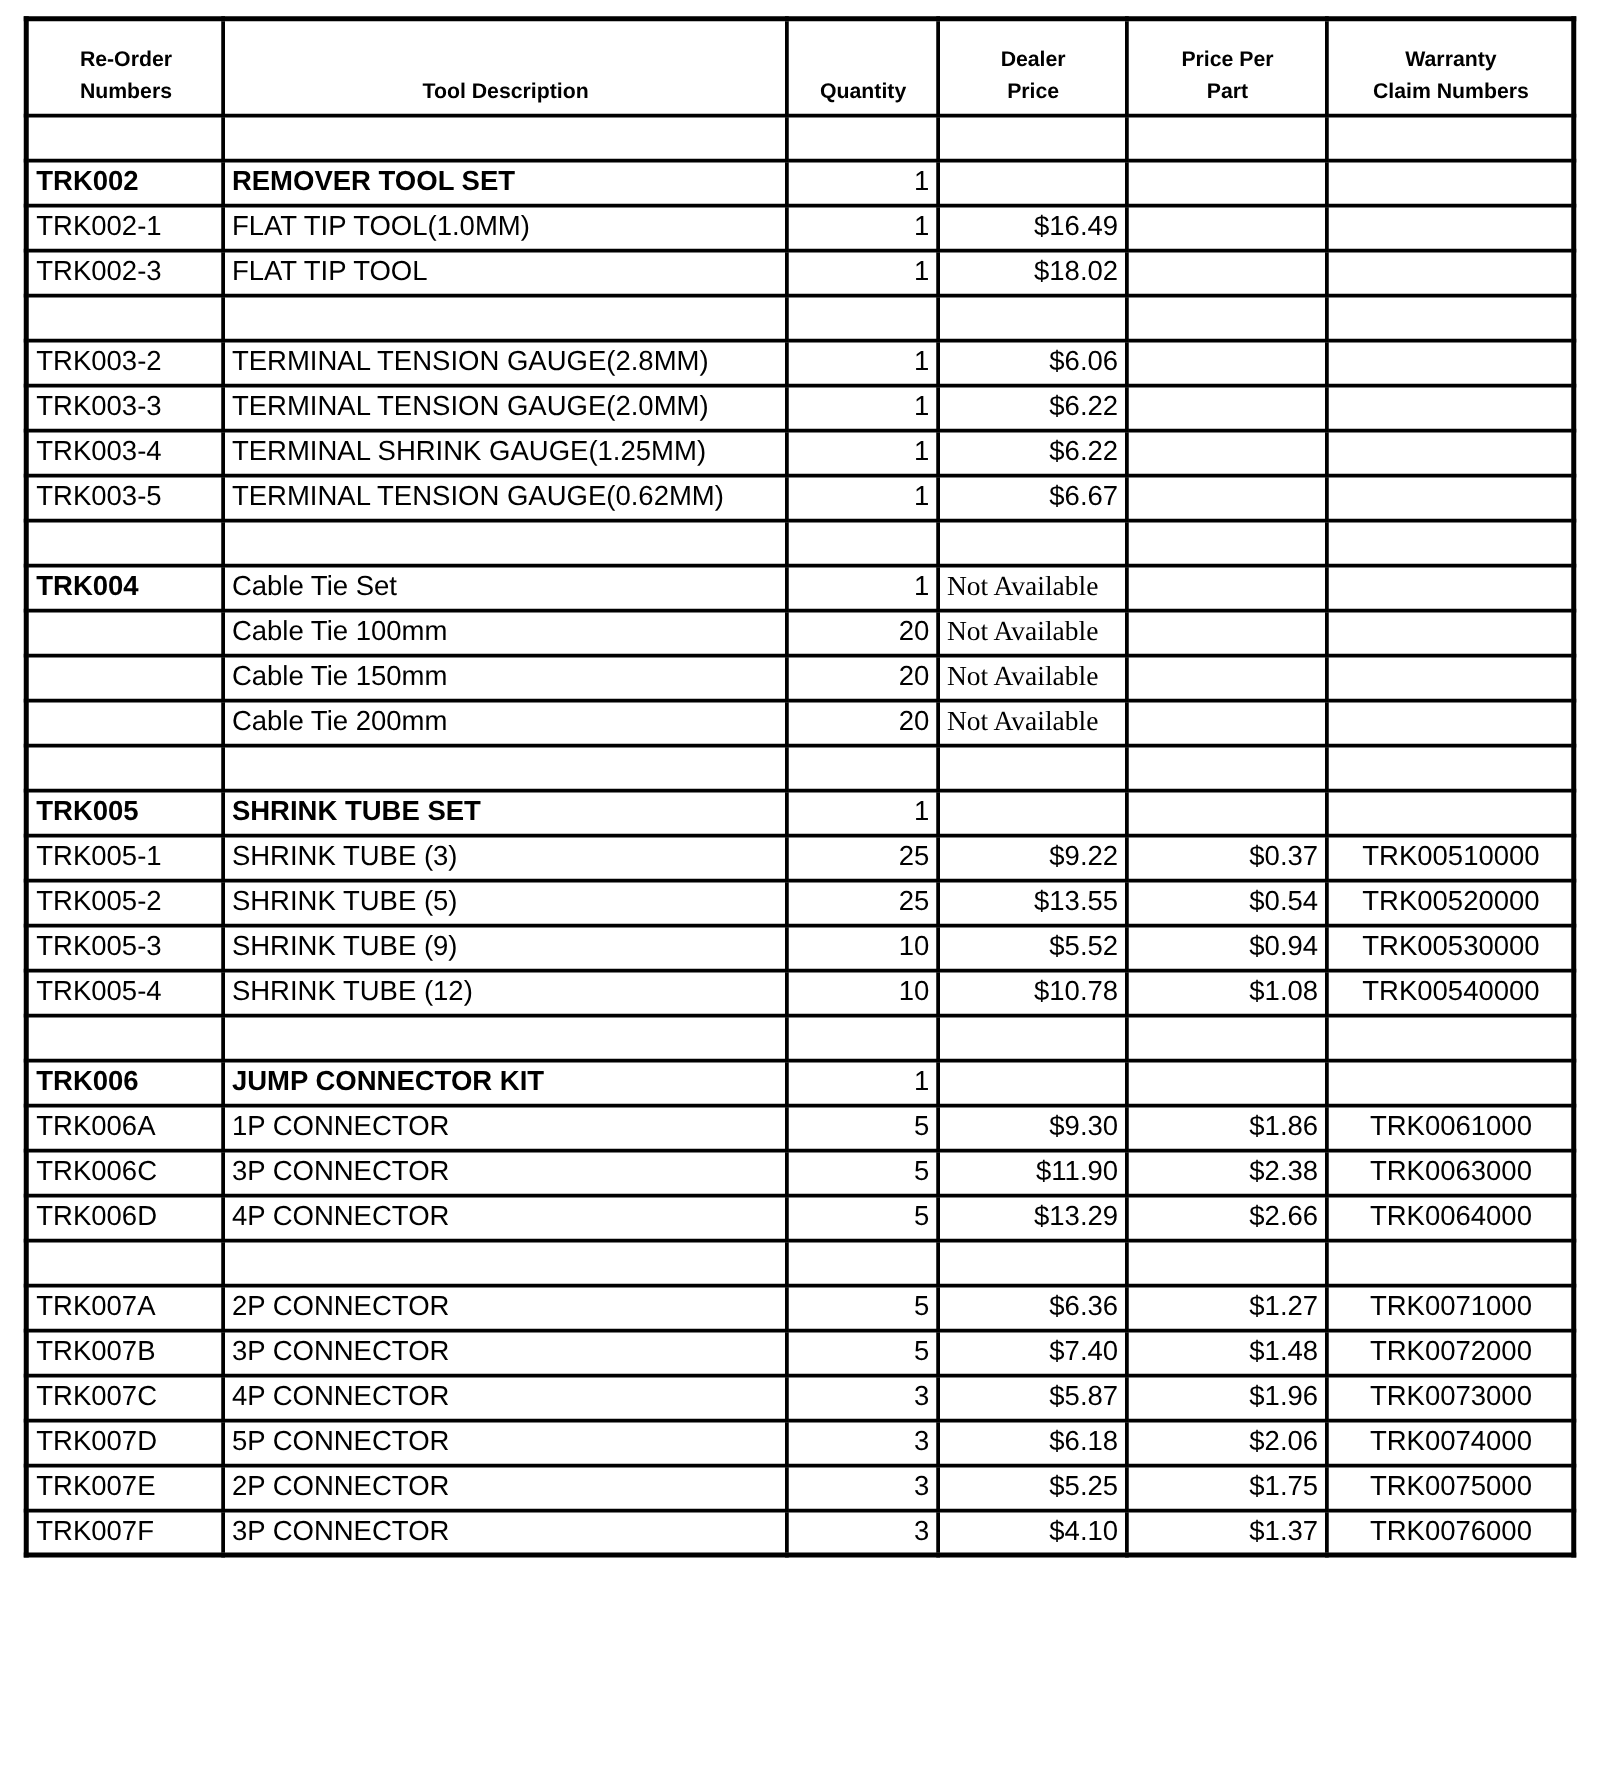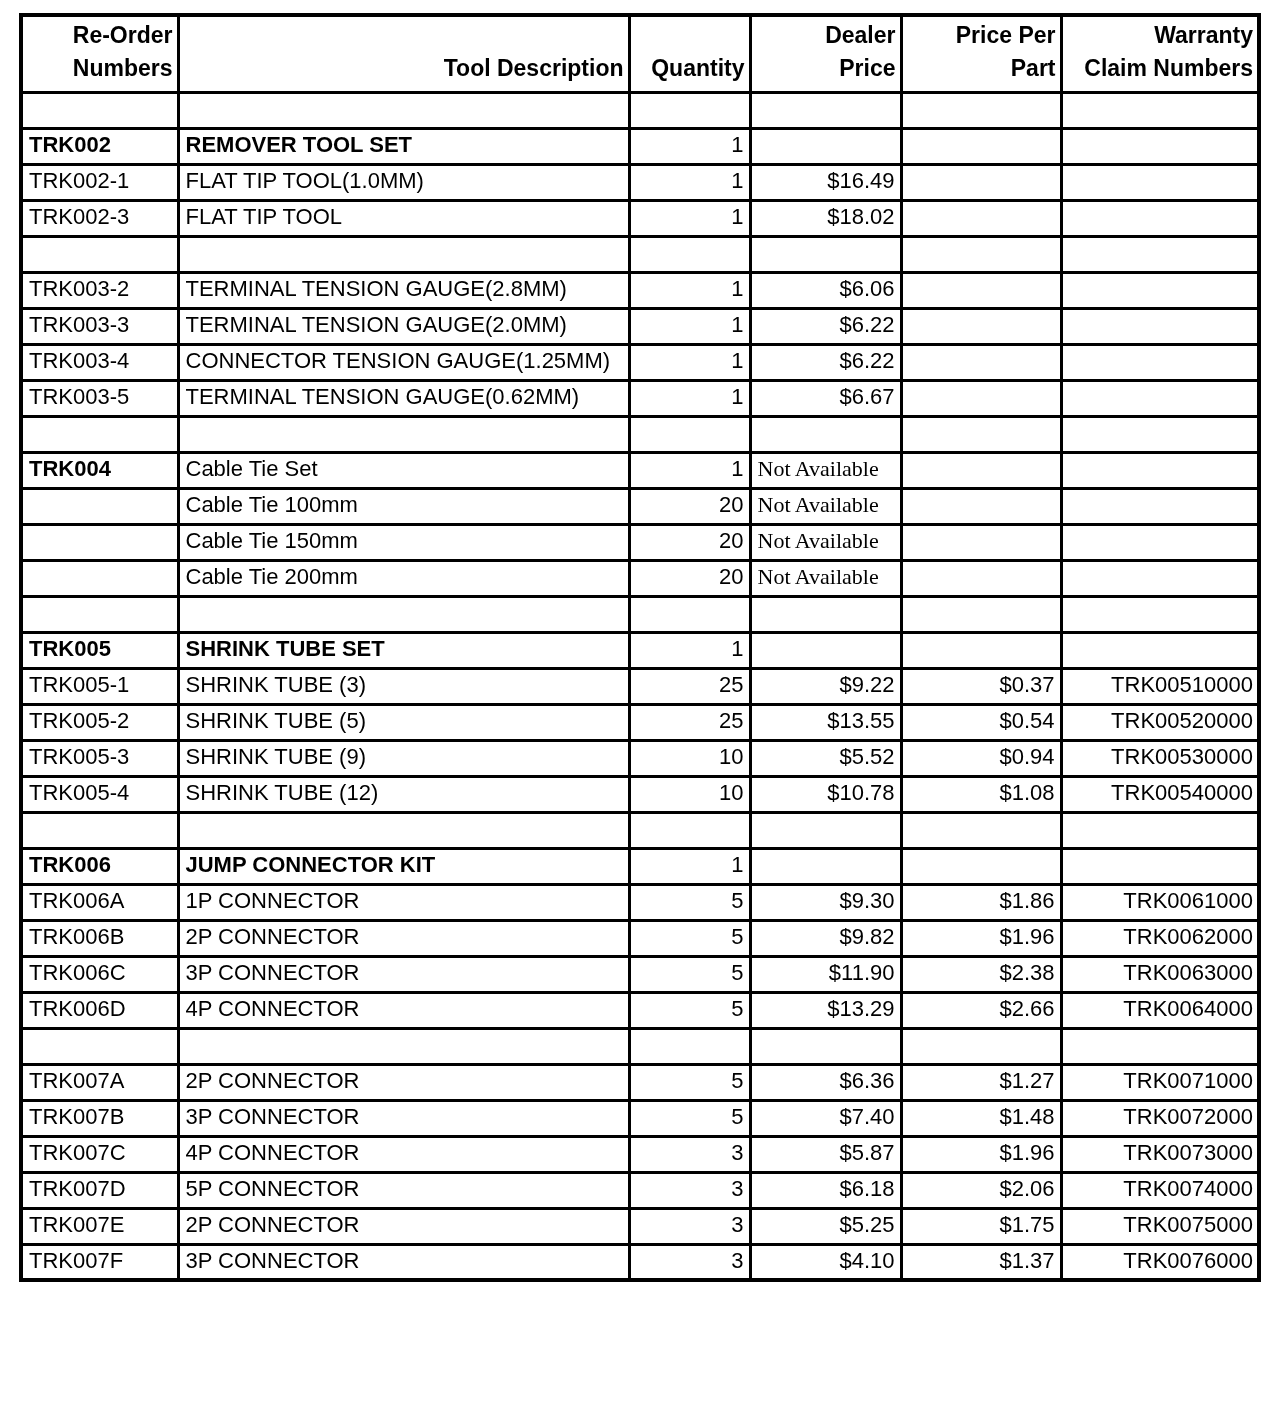--- a/index.html
+++ b/index.html
@@ -31,33 +31,33 @@
   th, td {
     border: 3px solid #000;
     overflow: hidden;
     white-space: nowrap;
     padding: 0 4px 1px 6px;
     font-size: 22px;
     line-height: 1.4;
   }
   thead tr { height: 77px; }
   thead th {
-    font-size: 23px;
+    font-size: 17px;
     font-weight: bold;
-    text-align: right;
+    text-align: center;
     vertical-align: bottom;
     white-space: pre-line;
     line-height: 1.45;
     padding-bottom: 5px;
   }
   tbody tr { height: 36px; }
   tbody td { vertical-align: middle; }
   td.c-qty, td.c-dealer, td.c-ppp { text-align: right; padding-right: 5px; }
   td.c-dealer.na { text-align: left; font-family: Liberation Serif, serif; }
-  td.c-warranty { text-align: right; }
+  td.c-warranty { text-align: center; }
   tr.section td.c-reorder,
   tr.section td.c-desc,
   tr.section-mixed td.c-reorder { font-weight: bold; }
 </style>
 </head>
 <body>
 
 <div class="sheet">
   <table class="price-table">
     <colgroup>
@@ -134,21 +134,21 @@
         <tr class="item">
           <td class="c-reorder">TRK003-3</td>
           <td class="c-desc">TERMINAL TENSION GAUGE(2.0MM)</td>
           <td class="c-qty">1</td>
           <td class="c-dealer">$6.22</td>
           <td class="c-ppp"></td>
           <td class="c-warranty"></td>
         </tr>
         <tr class="item">
           <td class="c-reorder">TRK003-4</td>
-          <td class="c-desc">CONNECTOR TENSION GAUGE(1.25MM)</td>
+          <td class="c-desc">TERMINAL SHRINK GAUGE(1.25MM)</td>
           <td class="c-qty">1</td>
           <td class="c-dealer">$6.22</td>
           <td class="c-ppp"></td>
           <td class="c-warranty"></td>
         </tr>
         <tr class="item">
           <td class="c-reorder">TRK003-5</td>
           <td class="c-desc">TERMINAL TENSION GAUGE(0.62MM)</td>
           <td class="c-qty">1</td>
           <td class="c-dealer">$6.67</td>
@@ -261,28 +261,20 @@
         </tr>
         <tr class="item">
           <td class="c-reorder">TRK006A</td>
           <td class="c-desc">1P CONNECTOR</td>
           <td class="c-qty">5</td>
           <td class="c-dealer">$9.30</td>
           <td class="c-ppp">$1.86</td>
           <td class="c-warranty">TRK0061000</td>
         </tr>
         <tr class="item">
-          <td class="c-reorder">TRK006B</td>
-          <td class="c-desc">2P CONNECTOR</td>
-          <td class="c-qty">5</td>
-          <td class="c-dealer">$9.82</td>
-          <td class="c-ppp">$1.96</td>
-          <td class="c-warranty">TRK0062000</td>
-        </tr>
-        <tr class="item">
           <td class="c-reorder">TRK006C</td>
           <td class="c-desc">3P CONNECTOR</td>
           <td class="c-qty">5</td>
           <td class="c-dealer">$11.90</td>
           <td class="c-ppp">$2.38</td>
           <td class="c-warranty">TRK0063000</td>
         </tr>
         <tr class="item">
           <td class="c-reorder">TRK006D</td>
           <td class="c-desc">4P CONNECTOR</td>

